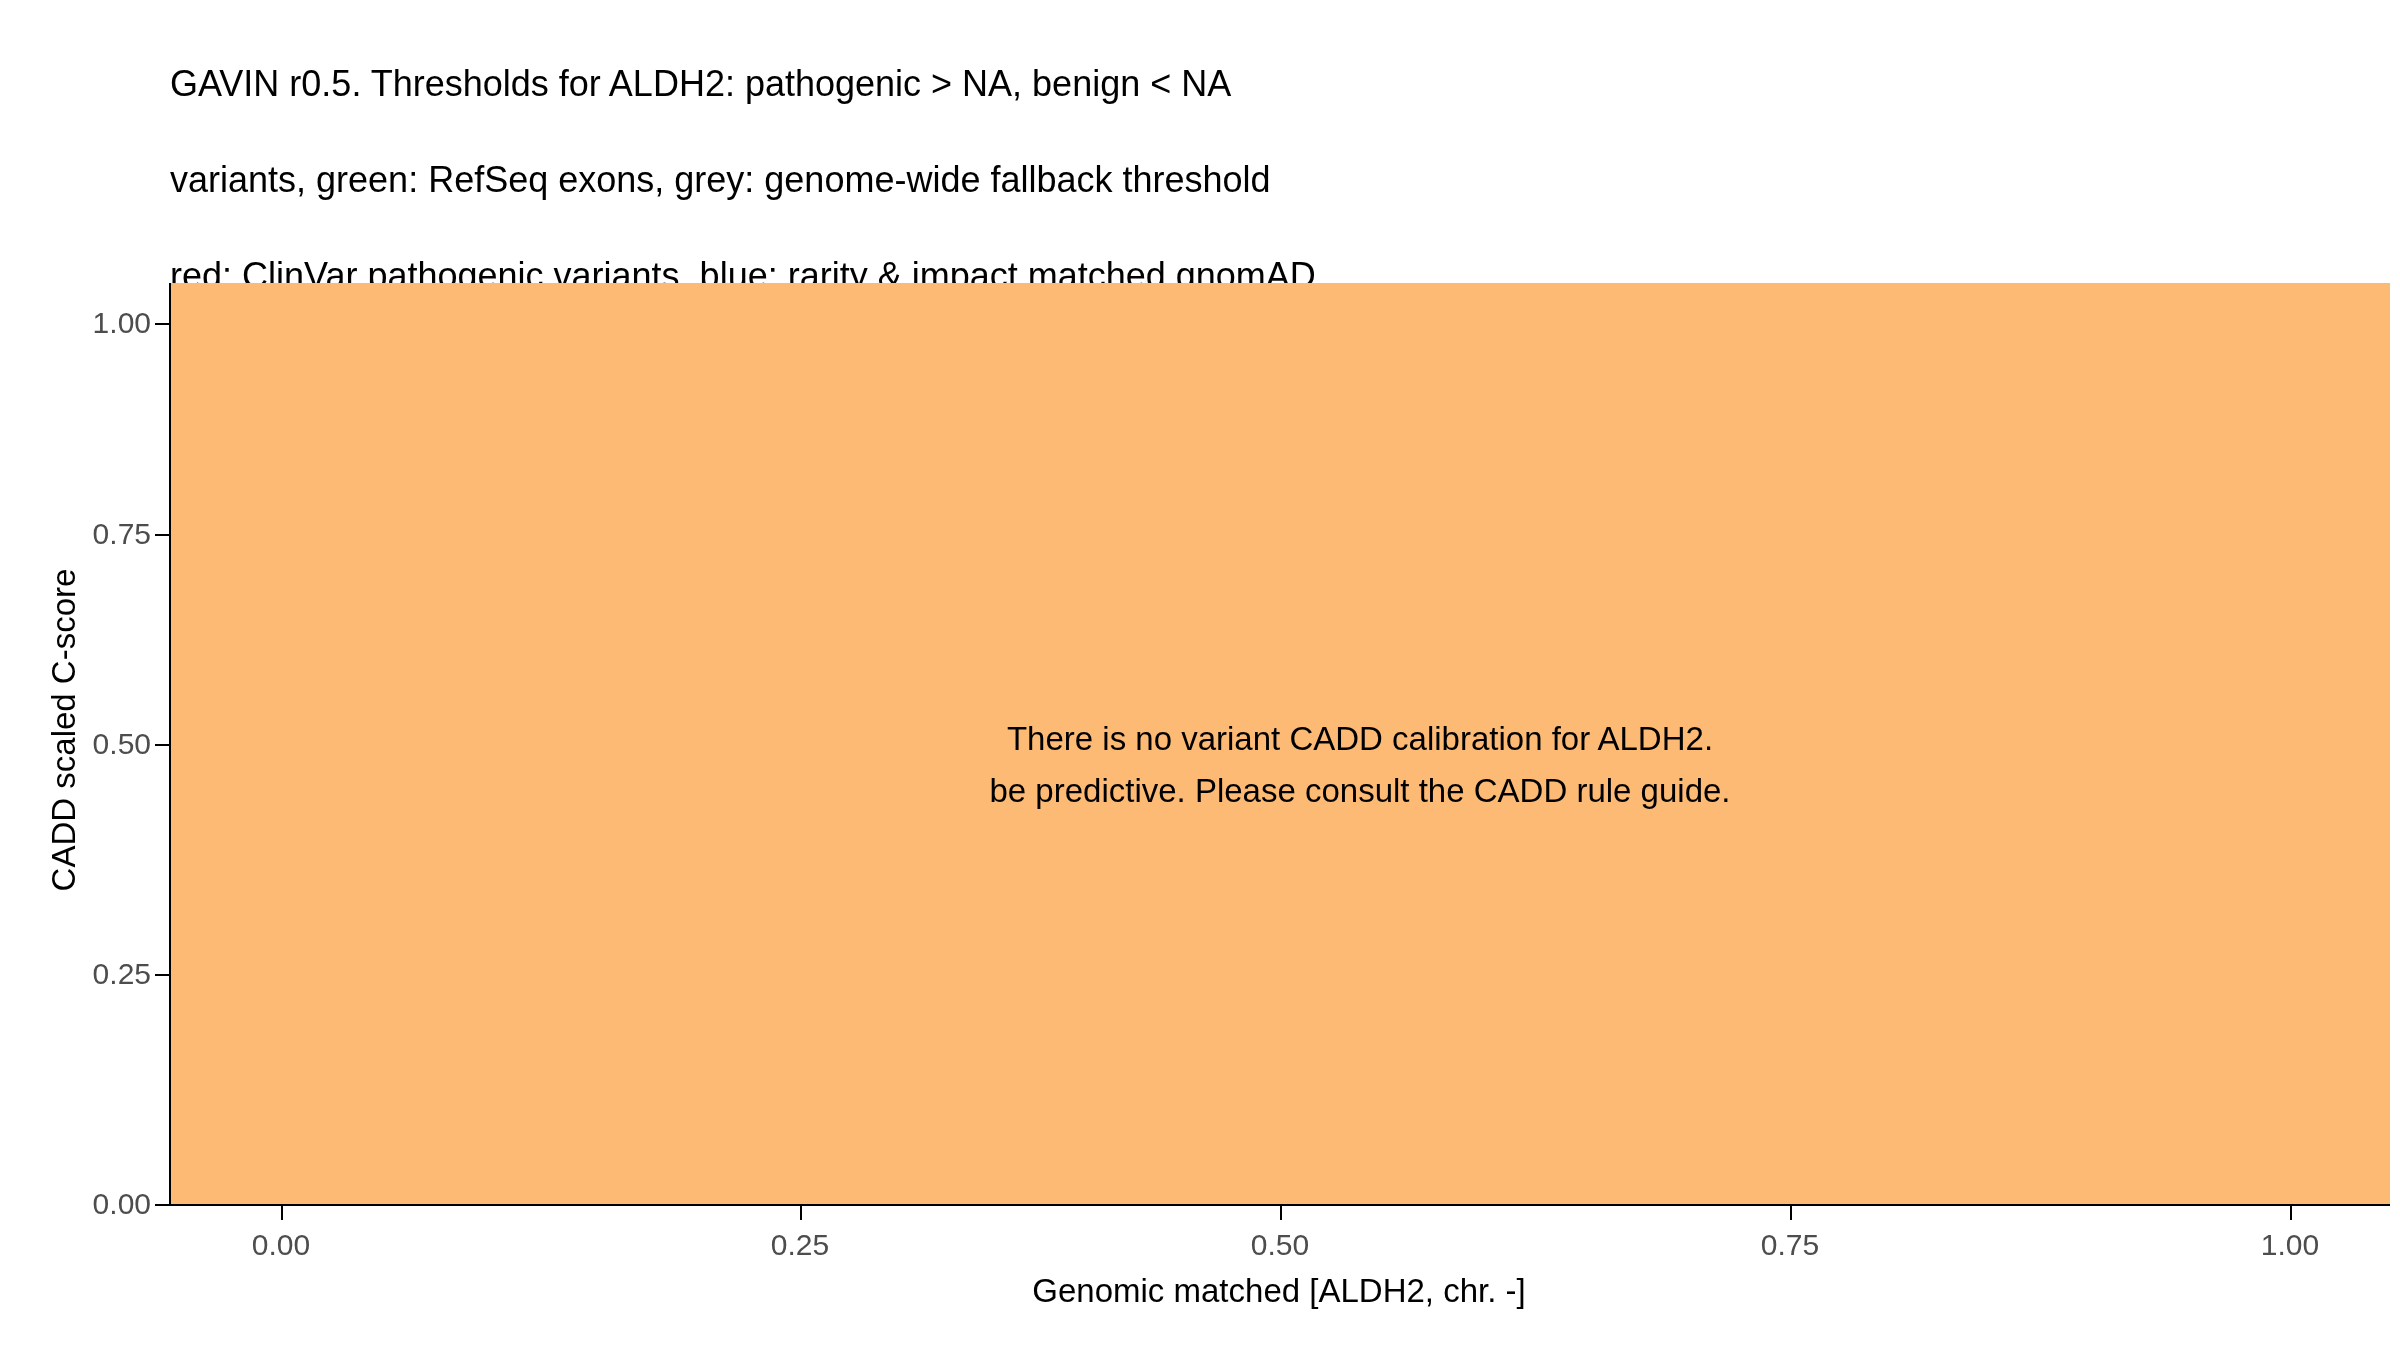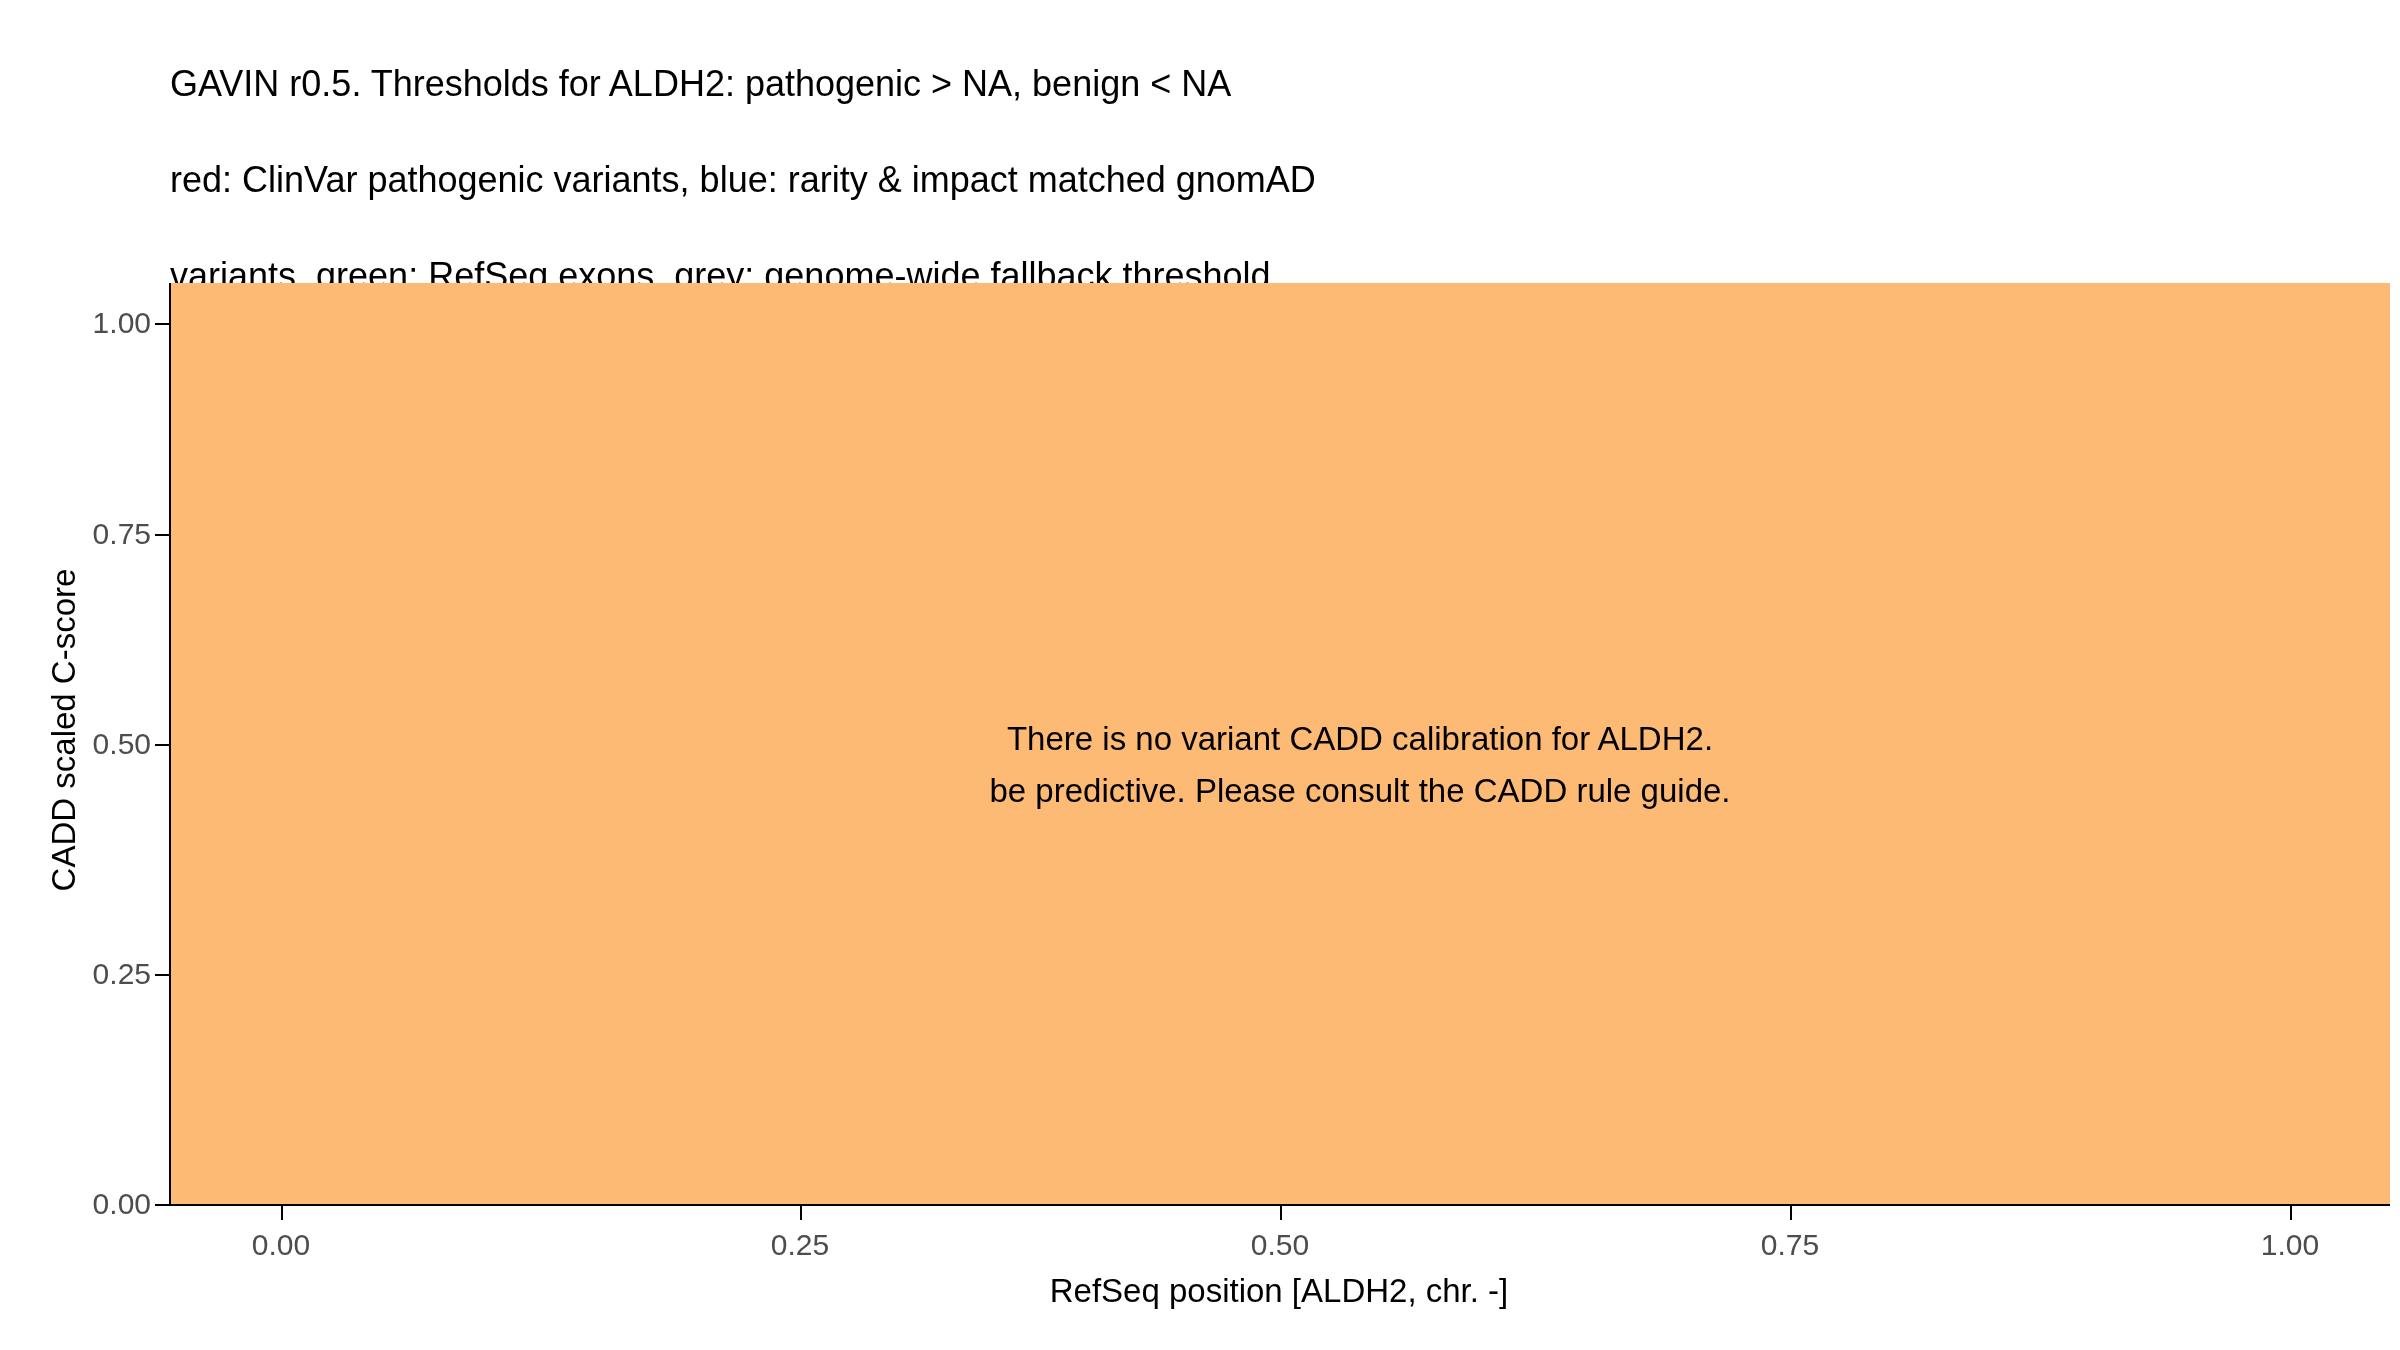--- a/index.html
+++ b/index.html
@@ -137,22 +137,22 @@
     white-space: pre;
   }
 </style>
 </head>
 <body>
 
 <div id="plot">
 
   <div class="title-block">
     <div class="title-line">GAVIN r0.5. Thresholds for ALDH2: pathogenic &gt; NA, benign &lt; NA</div>
+    <div class="title-line">variants, green: RefSeq exons, grey: genome-wide fallback threshold</div>
     <div class="title-line">red: ClinVar pathogenic variants, blue: rarity &amp; impact matched gnomAD</div>
-    <div class="title-line">variants, green: RefSeq exons, grey: genome-wide fallback threshold</div>
   </div>
 
   <div class="ylab">CADD scaled C-score</div>
 
   <div class="panel">
     <div class="annotation">
       <div class="annotation-line">There is no variant CADD calibration for ALDH2.</div>
       <div class="annotation-line">be predictive. Please consult the CADD rule guide.</div>
     </div>
   </div>
@@ -183,15 +183,15 @@
 
   <div class="tick-x" style="left:1280px;"></div>
   <div class="ticklabel-x" style="left:1180px;">0.50</div>
 
   <div class="tick-x" style="left:1790px;"></div>
   <div class="ticklabel-x" style="left:1690px;">0.75</div>
 
   <div class="tick-x" style="left:2290px;"></div>
   <div class="ticklabel-x" style="left:2190px;">1.00</div>
 
-  <div class="xlab">RefSeq position [ALDH2, chr. -]</div>
+  <div class="xlab">Genomic matched [ALDH2, chr. -]</div>
 
 </div>
 
 </body></html>

